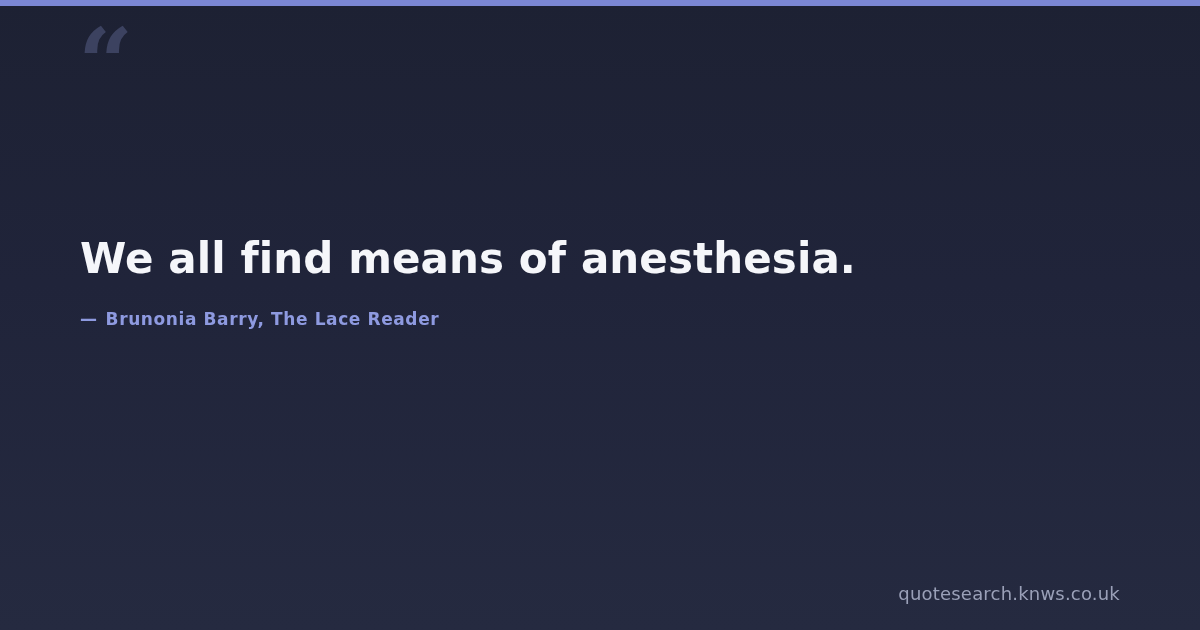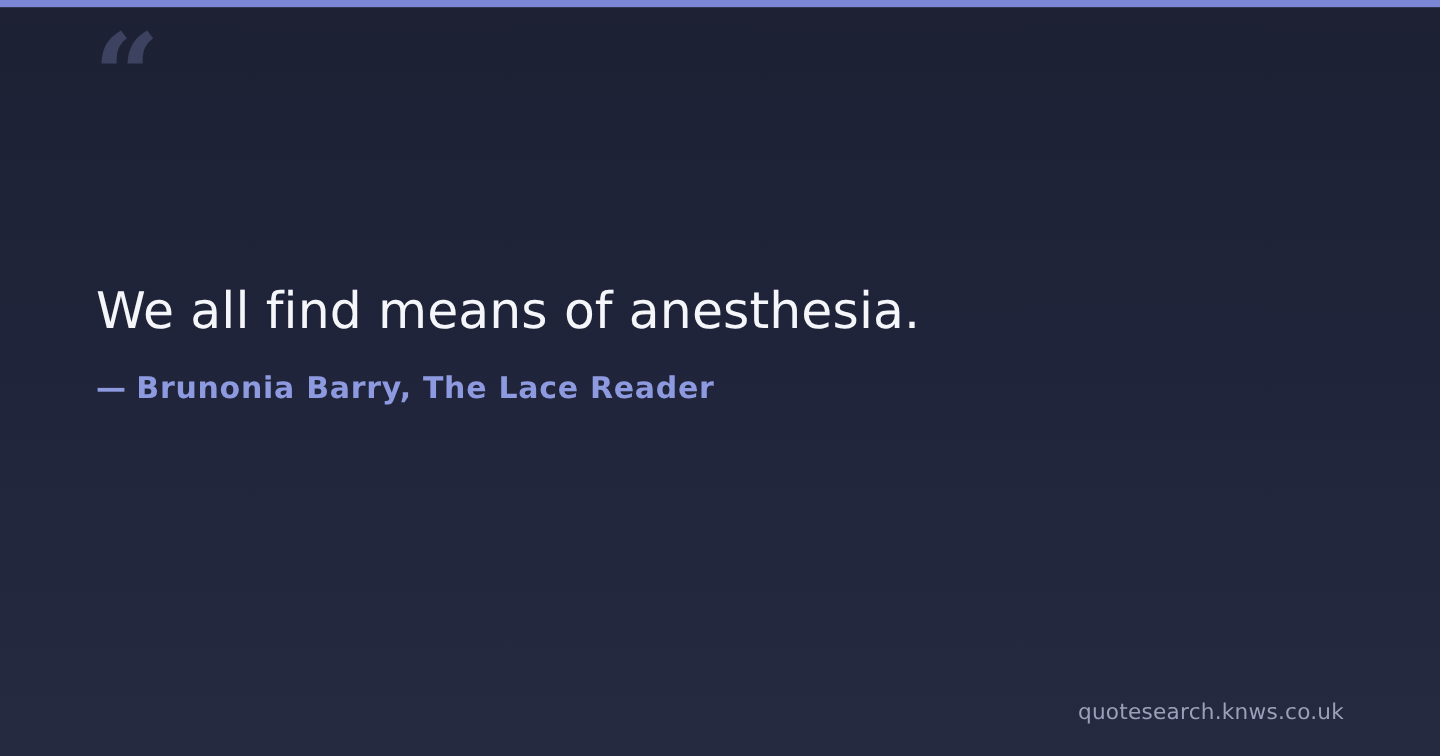--- a/index.html
+++ b/index.html
@@ -50,31 +50,31 @@
     position: absolute;
     left: 80px;
     right: 80px;
     top: 232px;
   }
 
   .quote-text {
     margin: 0;
     font-family: "DejaVu Sans", sans-serif;
     font-size: 42px;
-    font-weight: 400;
+    font-weight: 700;
     line-height: 1.30;
     color: #f5f6fa;
     letter-spacing: 0.1px;
     max-width: 1000px;
   }
 
   .attribution {
     margin: 22px 0 0 0;
     font-family: "DejaVu Sans", sans-serif;
-    font-size: 25px;
+    font-size: 17px;
     font-weight: 700;
     color: #8e9ae0;
     letter-spacing: 0.6px;
     white-space: nowrap;
   }
 
   .attribution .dash {
     margin-right: 8px;
   }
 

